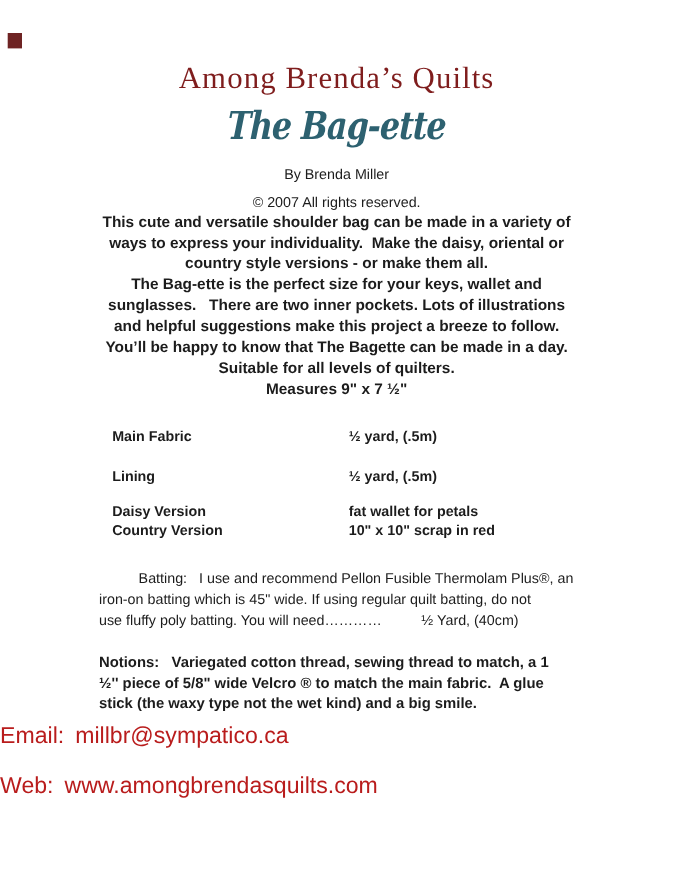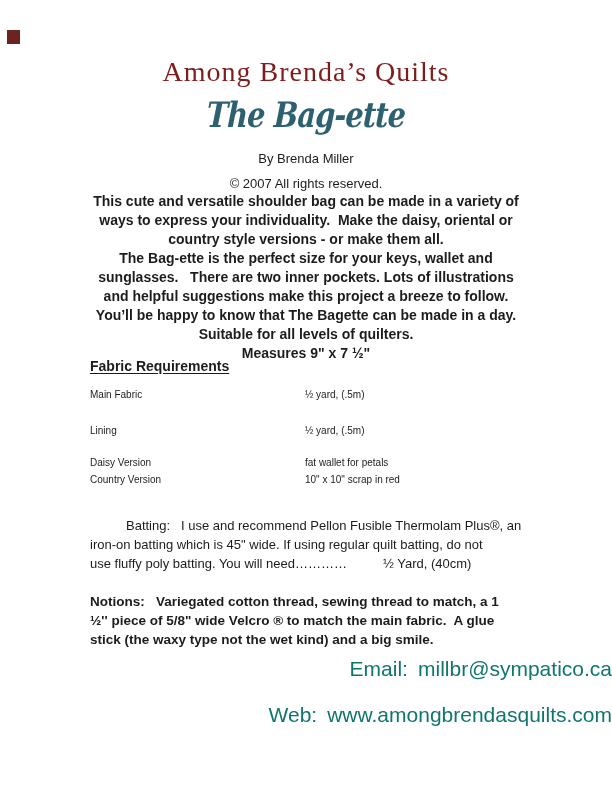--- a/index.html
+++ b/index.html
@@ -13,30 +13,30 @@
   .brand{top:56px;font-family:"Liberation Serif",serif;font-weight:400;font-size:28px;letter-spacing:1px;color:#7f1d1d;}
   .title-wrap{top:94px;}
   .title{display:inline-block;font-family:"DejaVu Serif",serif;font-style:italic;font-weight:bold;font-size:35px;letter-spacing:-1px;color:#2d6170;transform:scaleX(0.82) skewX(-3deg);transform-origin:center;}
   .byline{top:151px;font-size:13px;}
   .copyright{top:176px;font-size:13px;}
 
   .intro{position:absolute;left:90px;top:192px;width:432px;text-align:center;font-weight:bold;font-size:14px;line-height:19px;white-space:pre-wrap;}
 
   .fr-heading{position:absolute;left:90px;top:358px;font-size:14px;font-weight:bold;text-decoration:underline;text-underline-offset:2px;}
 
-  .fr-row{position:absolute;left:90px;width:440px;height:17px;font-size:10px;font-weight:normal;}
+  .fr-row{position:absolute;left:102px;width:440px;height:17px;font-size:13px;font-weight:bold;}
   .fr-row .lbl{position:absolute;left:0;top:0;}
   .fr-row .val{position:absolute;left:215px;top:0;}
 
   .para{position:absolute;left:90px;width:445px;white-space:pre-wrap;font-size:13px;line-height:19px;}
   .batting{top:516px;}
   .batting .b{font-weight:normal;padding-left:36px;}
   .notions{top:592px;font-weight:bold;font-size:13.5px;}
 
-  .contact-line{position:absolute;left:0;width:612px;text-align:right;font-size:21px;color:#0f766e;}
+  .contact-line{position:absolute;left:0;width:612px;text-align:left;font-size:21px;color:#b91c1c;}
   .email-line{top:657px;}
   .web-line{top:703px;}
   .contact-line .gap{display:inline-block;width:10px;}
 </style>
 </head>
 <body>
 
 <div class="page">
 
   <div class="corner-mark"></div>
@@ -53,21 +53,20 @@
   <div class="intro">This cute and versatile shoulder bag can be made in a variety of
 ways to express your individuality.  Make the daisy, oriental or
 country style versions - or make them all.
 The Bag-ette is the perfect size for your keys, wallet and
 sunglasses.   There are two inner pockets. Lots of illustrations
 and helpful suggestions make this project a breeze to follow.
 You’ll be happy to know that The Bagette can be made in a day.
 Suitable for all levels of quilters.
 Measures 9" x 7 ½"</div>
 
-  <div class="fr-heading">Fabric Requirements</div>
 
   <div class="fr-row" style="top:389px;">
     <span class="lbl">Main Fabric</span>
     <span class="val">½ yard, (.5m)</span>
   </div>
   <div class="fr-row" style="top:425px;">
     <span class="lbl">Lining</span>
     <span class="val">½ yard, (.5m)</span>
   </div>
 

